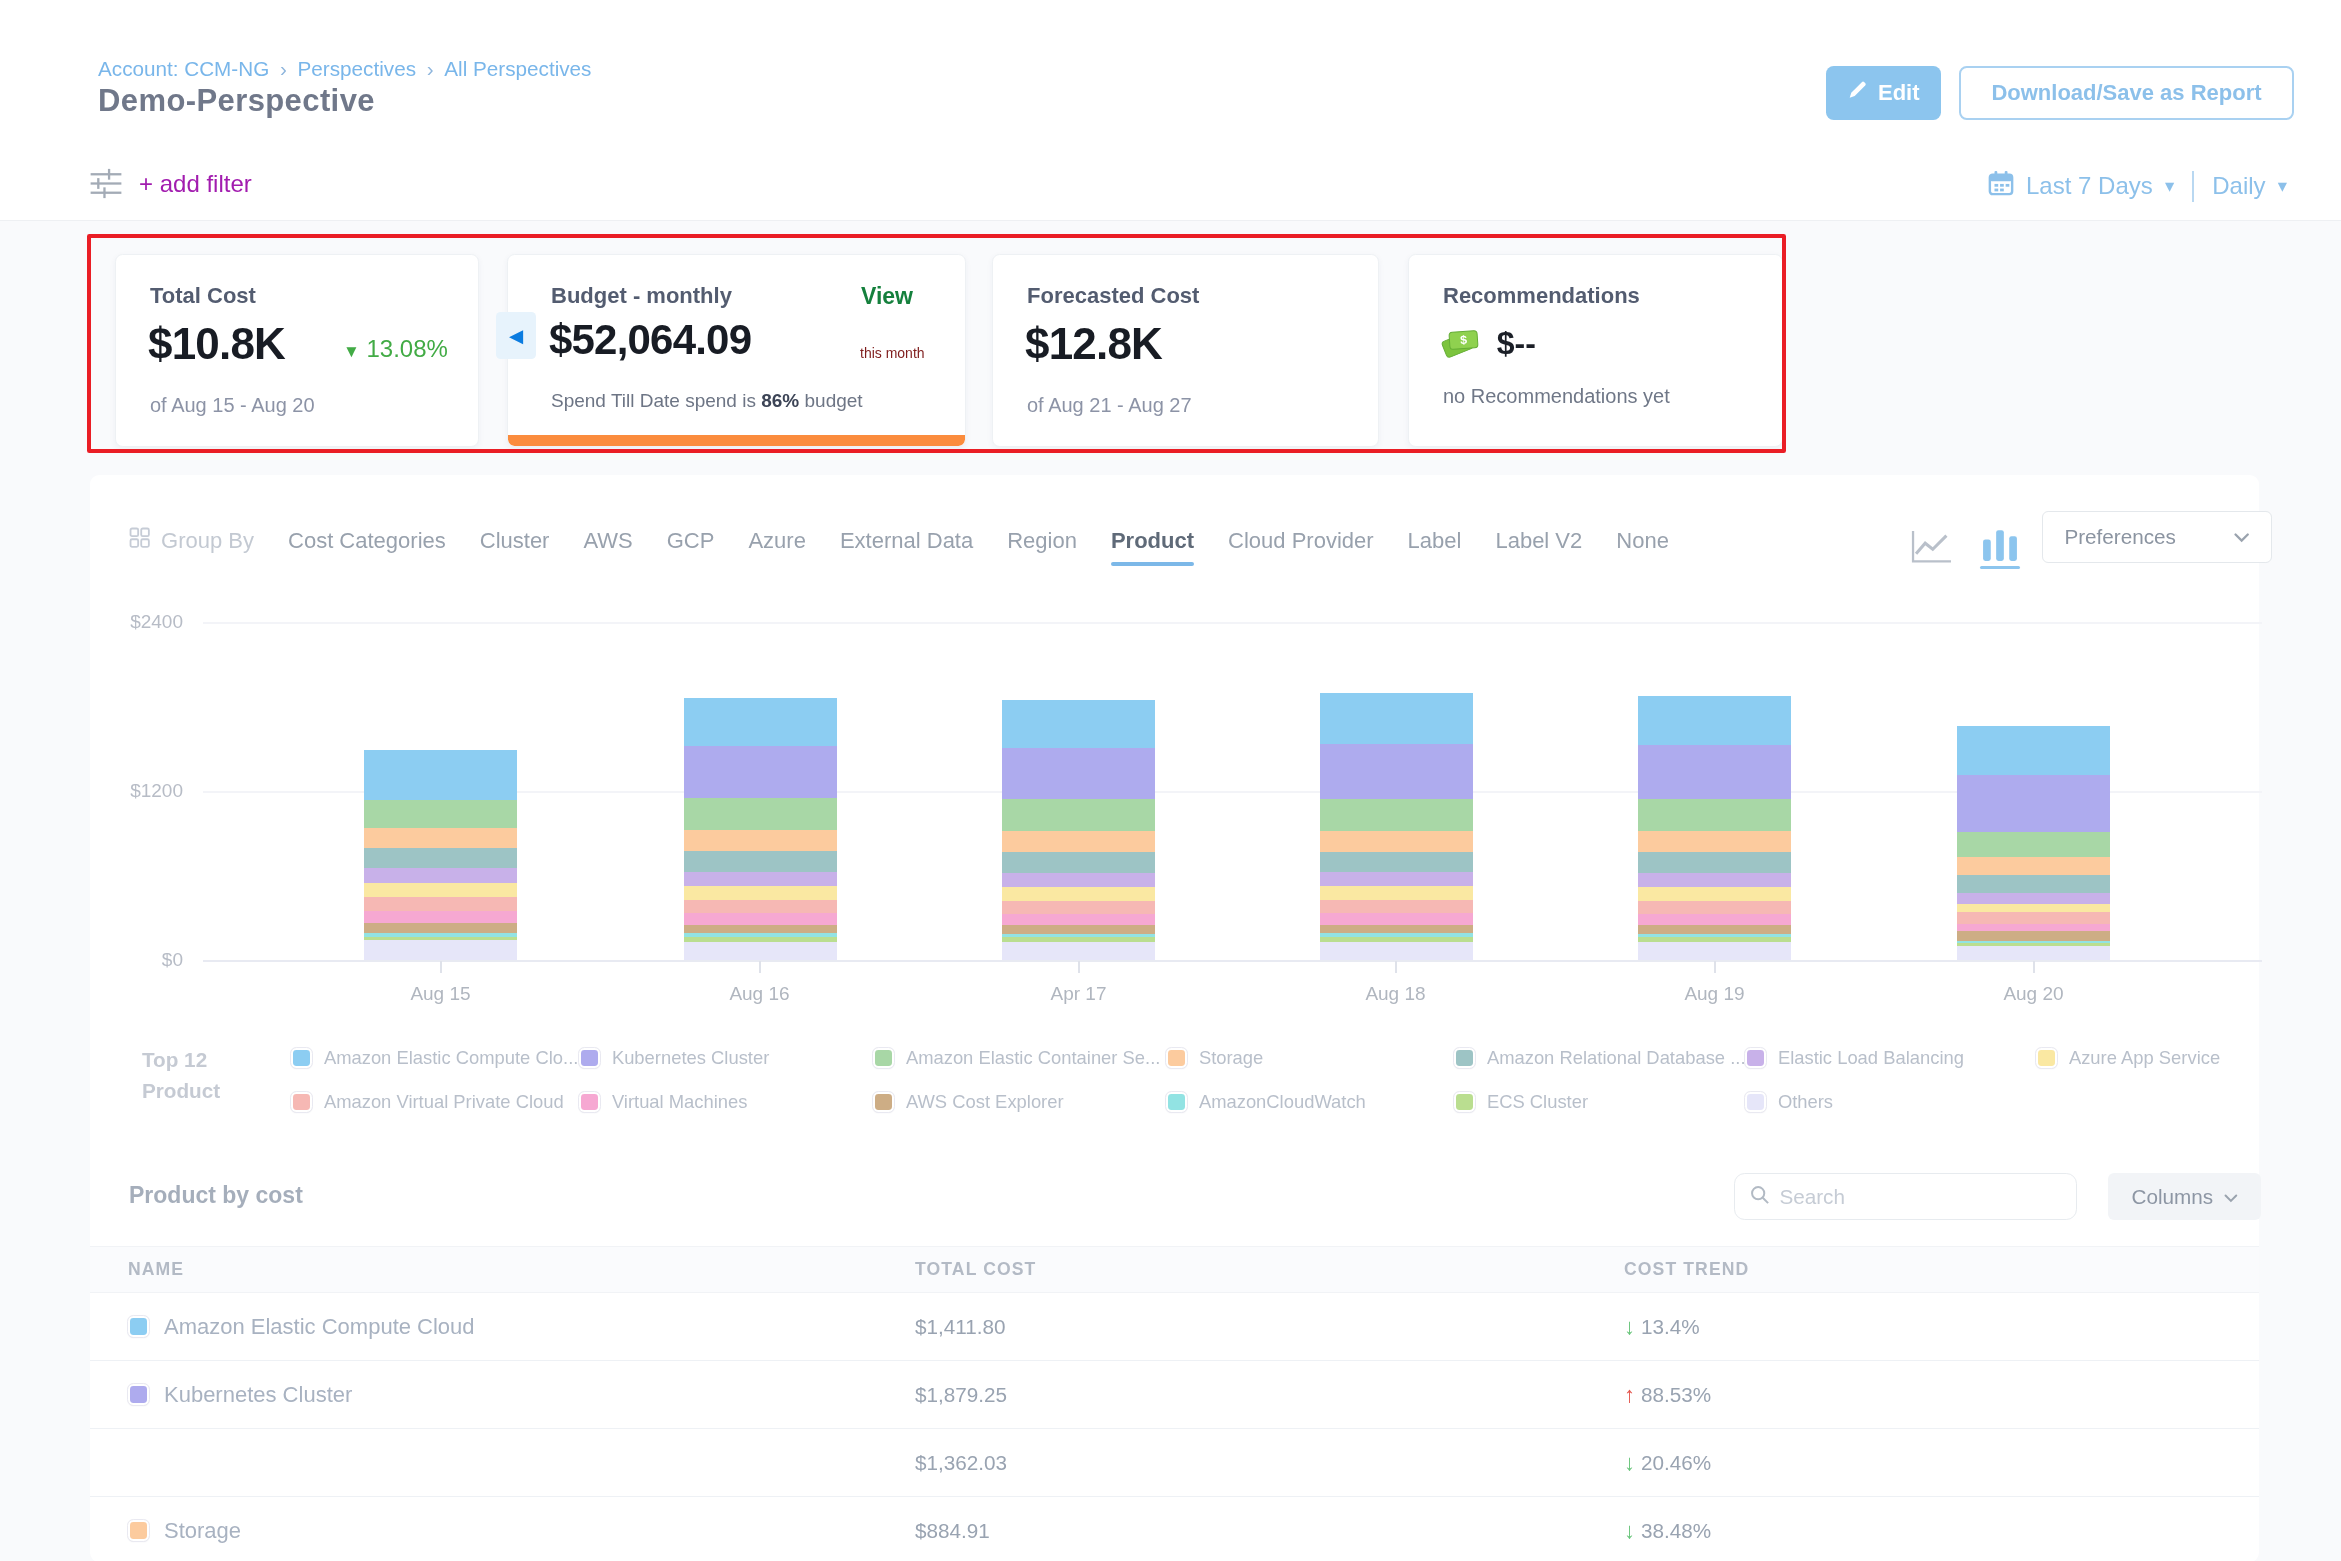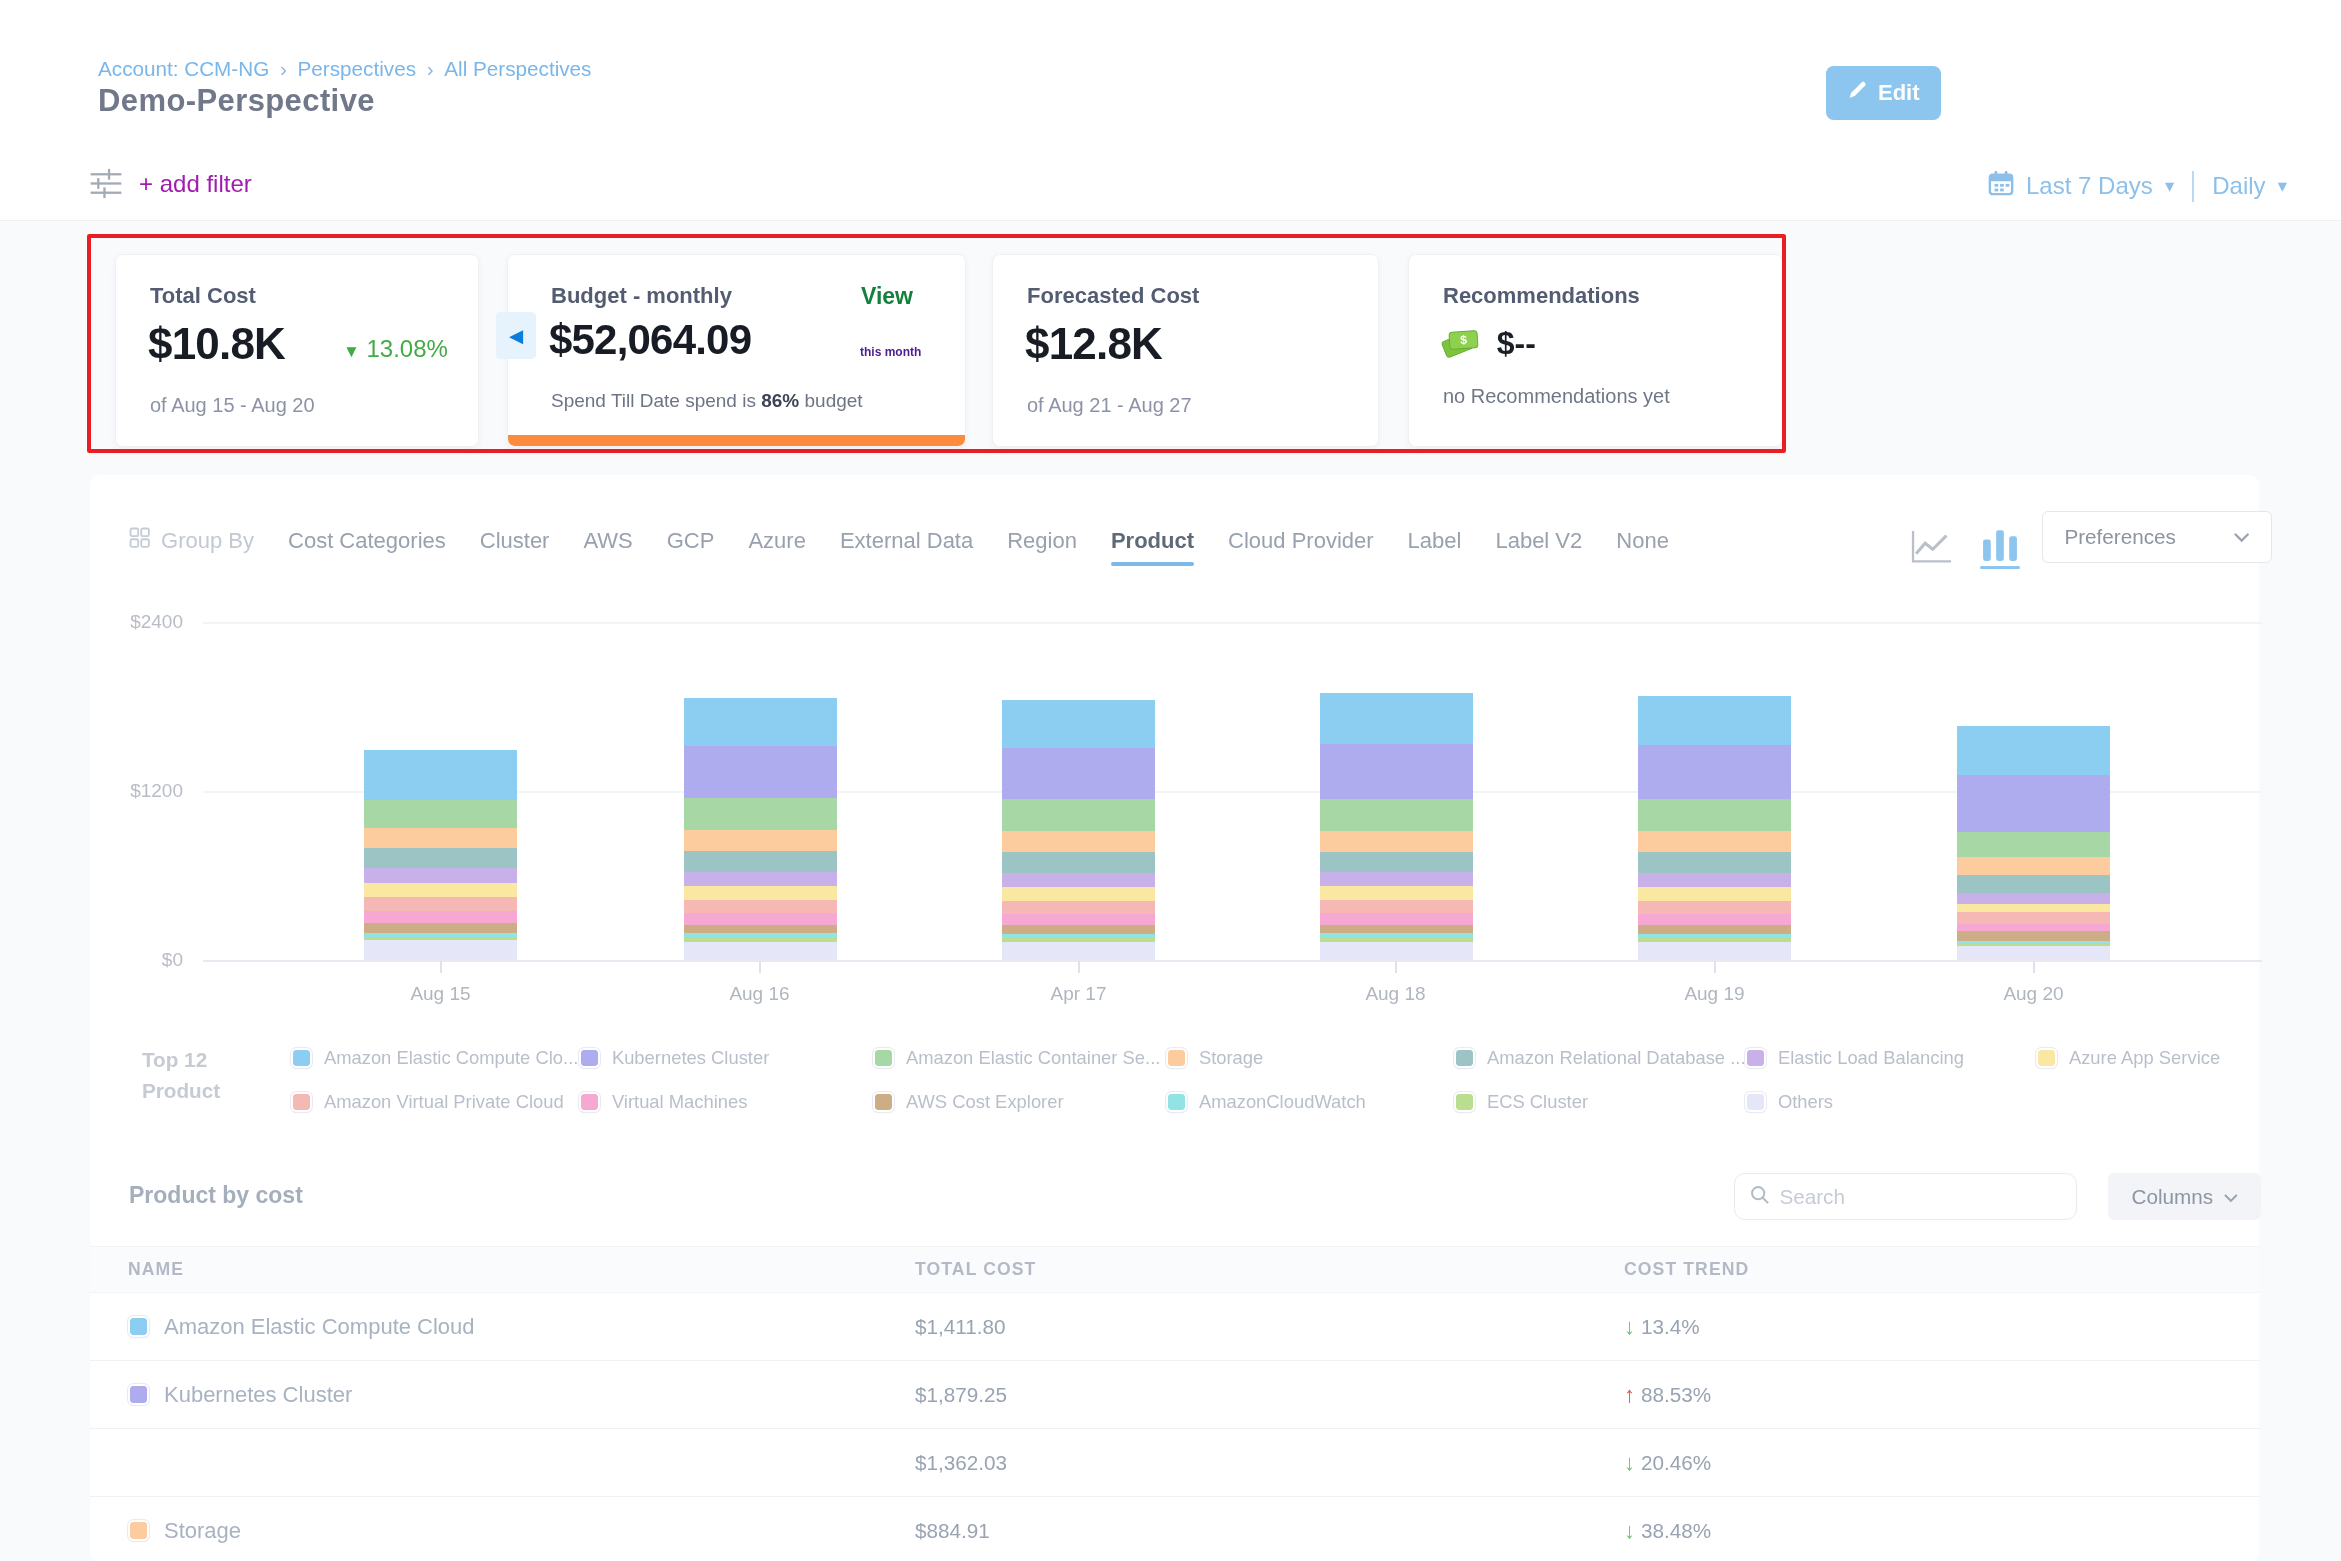--- a/index.html
+++ b/index.html
@@ -35,21 +35,21 @@
   #card-budget { left:507px; width:459px; overflow:hidden; }
   #card-forecast { left:992px; width:387px; }
   #card-reco { left:1408px; width:375px; }
   .card-label { position:absolute; left:34px; top:27.6px; font-size:22px; font-weight:bold; color:#535c70; }
   .card-value { position:absolute; left:32px; top:64px; font-size:44px; font-weight:bold; color:#181c24; letter-spacing:-0.8px; }
   .card-sub { position:absolute; left:34px; top:139px; font-size:20px; color:#8c93a6; }
   #total-delta { position:absolute; left:227px; top:80px; font-size:24px; color:#42ab45; }
   #budget-view { position:absolute; right:52px; top:27.6px; font-size:23px; font-weight:bold; color:#15803d; cursor:pointer; }
   #card-budget .card-label { left:43px; }
   #card-budget .card-value { left:41px; top:61px; font-size:42px; }
-  #budget-suffix { position:absolute; left:352px; top:90px; font-size:12px; color:#4c1d95;font-weight:bold; }
+  #budget-suffix { position:absolute; left:352px; top:90px; font-size:14px; color:#7f1d1d; }
   #budget-spend { position:absolute; left:43px; top:135px; font-size:19px; color:#6d7585; }
   #budget-spend b { color:#3c4456; font-weight:bold; }
   #budget-progress { position:absolute; left:0; bottom:0; width:100%; height:11.5px; background:#fb8c3d;
     border-radius:0 0 6.1px 6.1px; }
   #carousel-chip { left:496px; top:312px; width:40px; height:47px; background:#e7f3fc; border-radius:4.6px;
     display:flex; align-items:center; justify-content:center; color:#0b7ce0; font-size:18.4px; cursor:pointer; z-index:5; }
   #reco-row { position:absolute; left:34px; top:70px; display:flex; align-items:center; gap:13.8px; }
   #reco-value { font-size:32px; font-weight:bold; color:#1b1f27; }
   #card-reco .card-sub { top:130px; color:#6f7787; }
   #annotation-box { left:87px; top:234px; width:1699px; height:219px; border:4.6px solid #ea1d25;
@@ -126,20 +126,23 @@
   <div class="abs" id="page-title">Demo-Perspective</div>
 
   <div class="abs hdr-btn" id="edit-btn">
     <span>
       <svg width="21.4" height="21.4" viewBox="0 0 24 24">
           <path d="M3 21l1.8-5.6L16.6 3.6a2 2 0 0 1 2.8 0l1 1a2 2 0 0 1 0 2.8L8.6 19.2 3 21z" fill="#fff"></path>
         </svg>
     </span>
     <span>Edit</span>
   </div>
+  <div class="abs hdr-btn" id="download-btn">
+    <span>Download/Save as Report</span>
+  </div>
 
   <div class="abs" id="header-divider"></div>
   <div class="abs" id="content-bg"></div>
   <div class="abs" id="main-panel"></div>
 
   <div class="abs" id="filter-icon">
     <svg width="40" height="37" viewBox="0 0 52 48">
       <g stroke="#a3abb6" stroke-width="3" fill="none">
         <line x1="6" y1="12" x2="46" y2="12"></line>
           <line x1="30" y1="5" x2="30" y2="19"></line>

